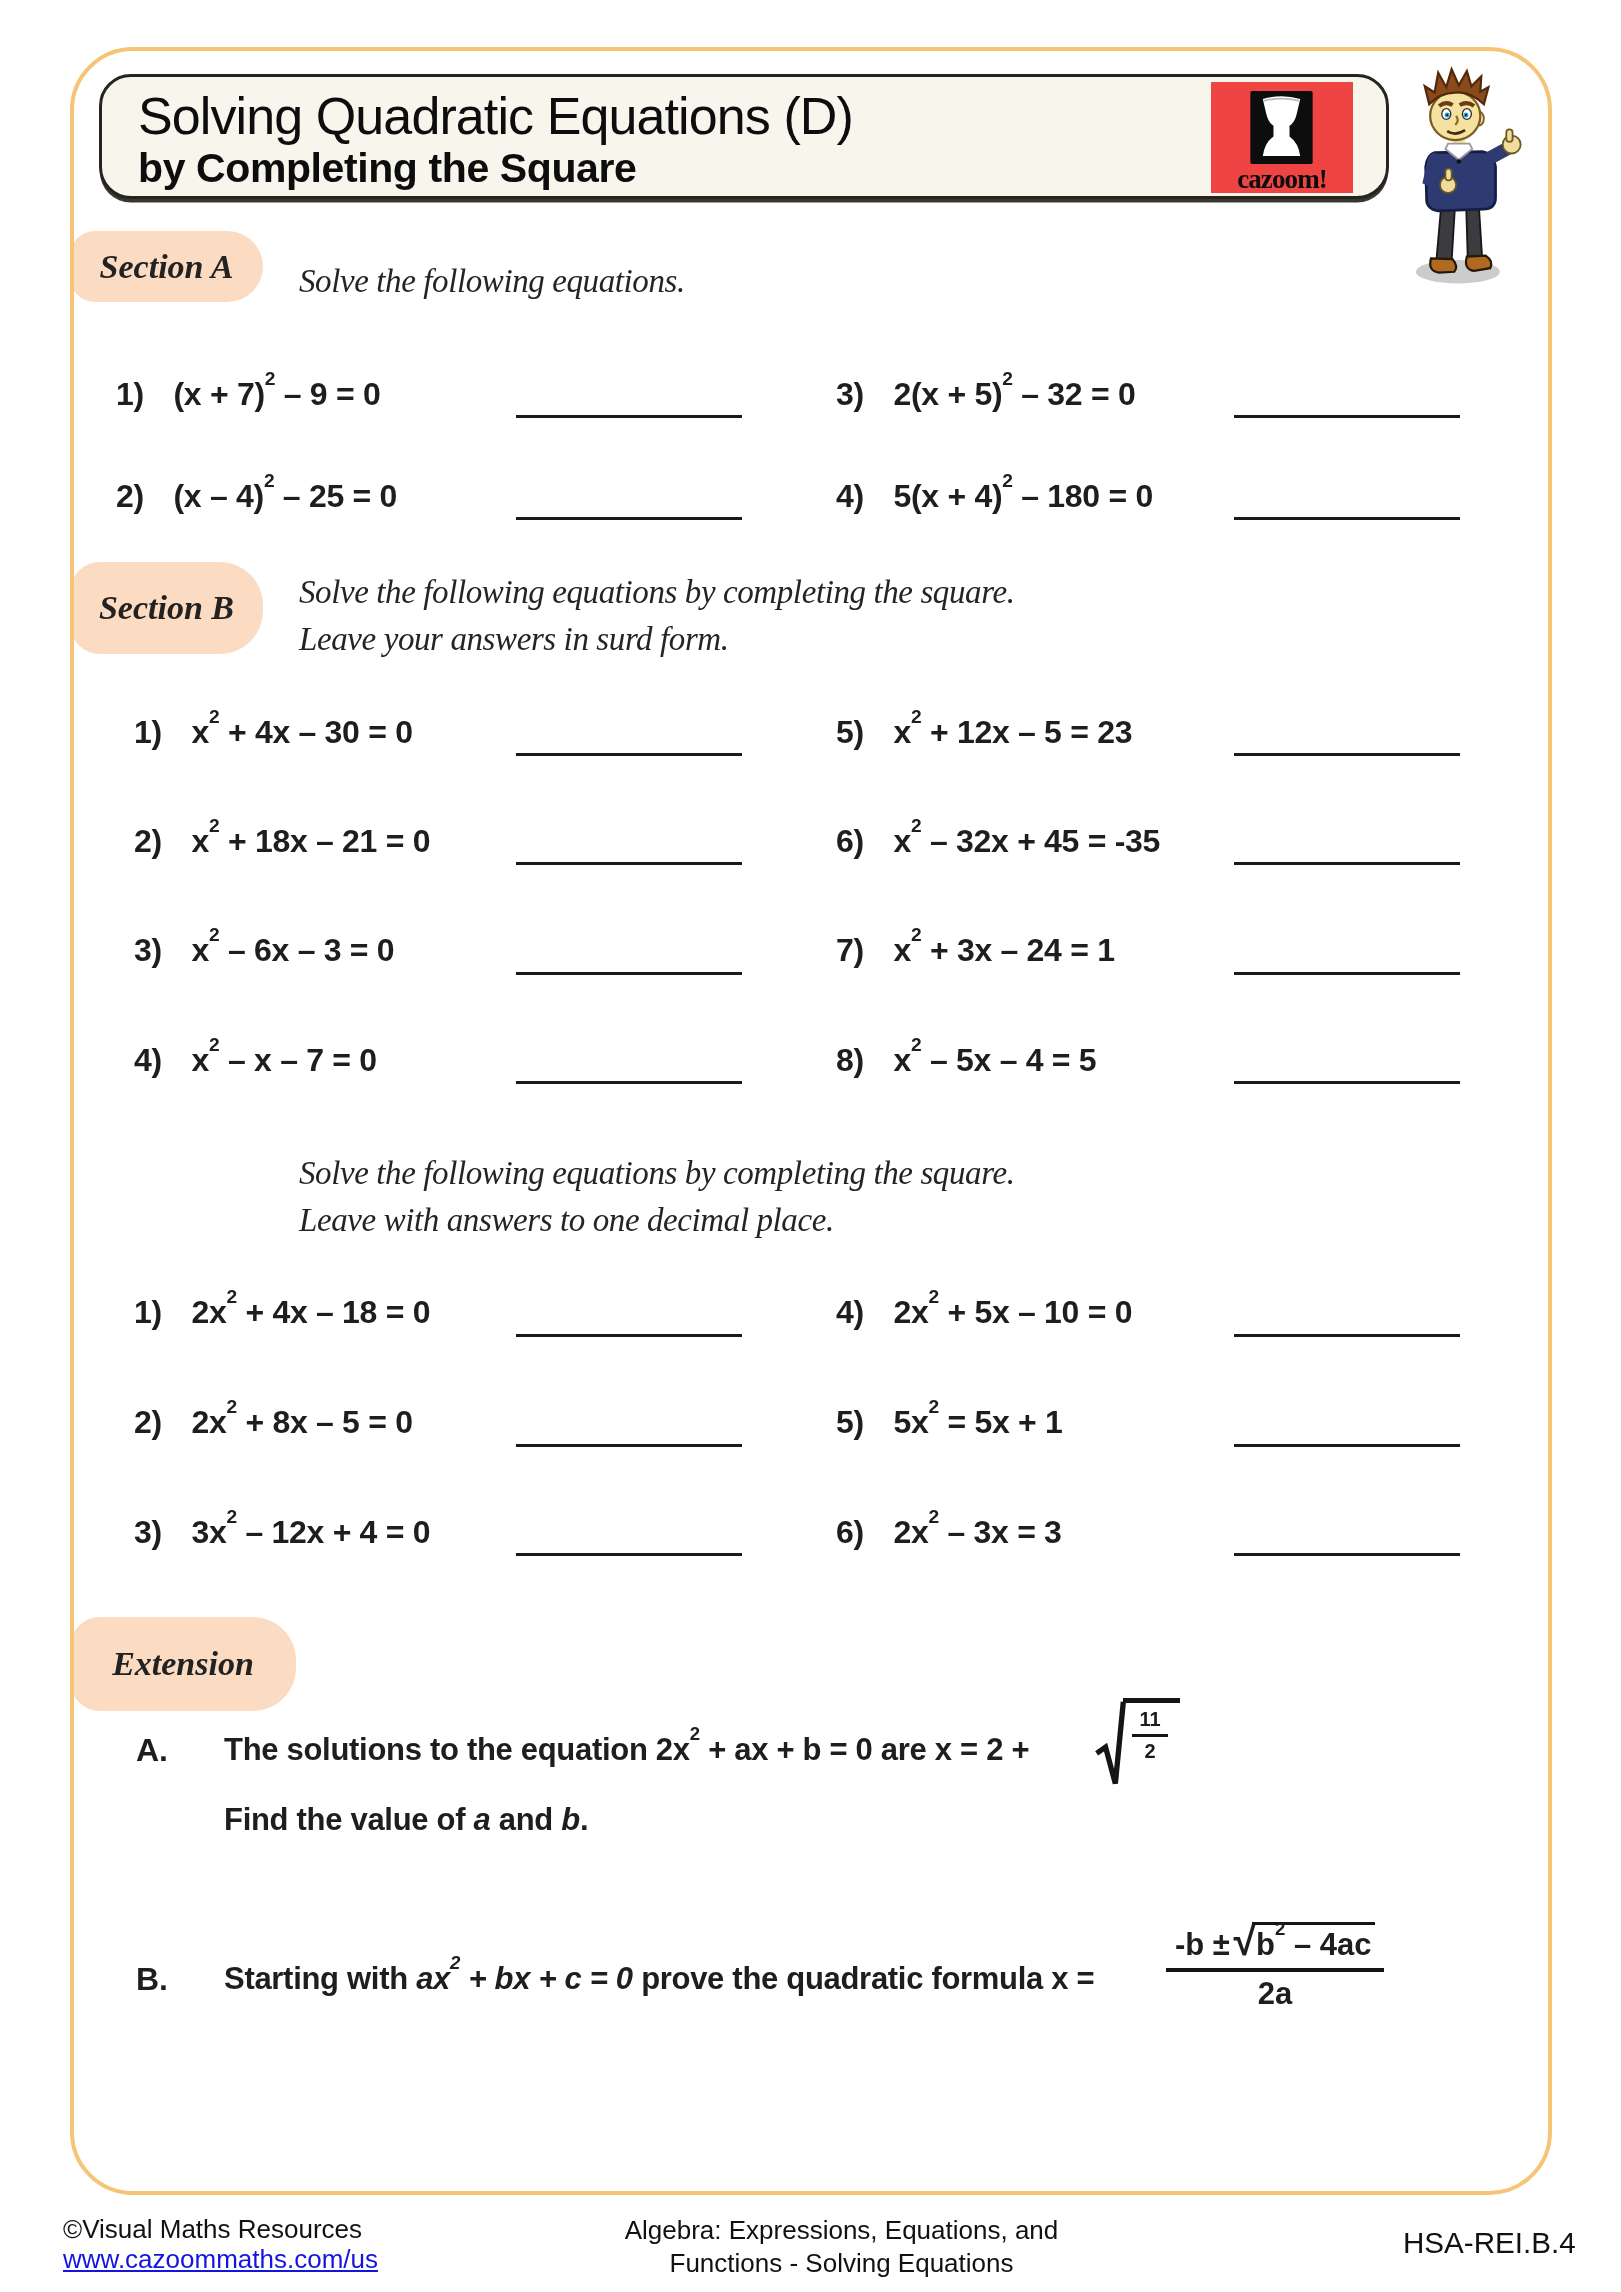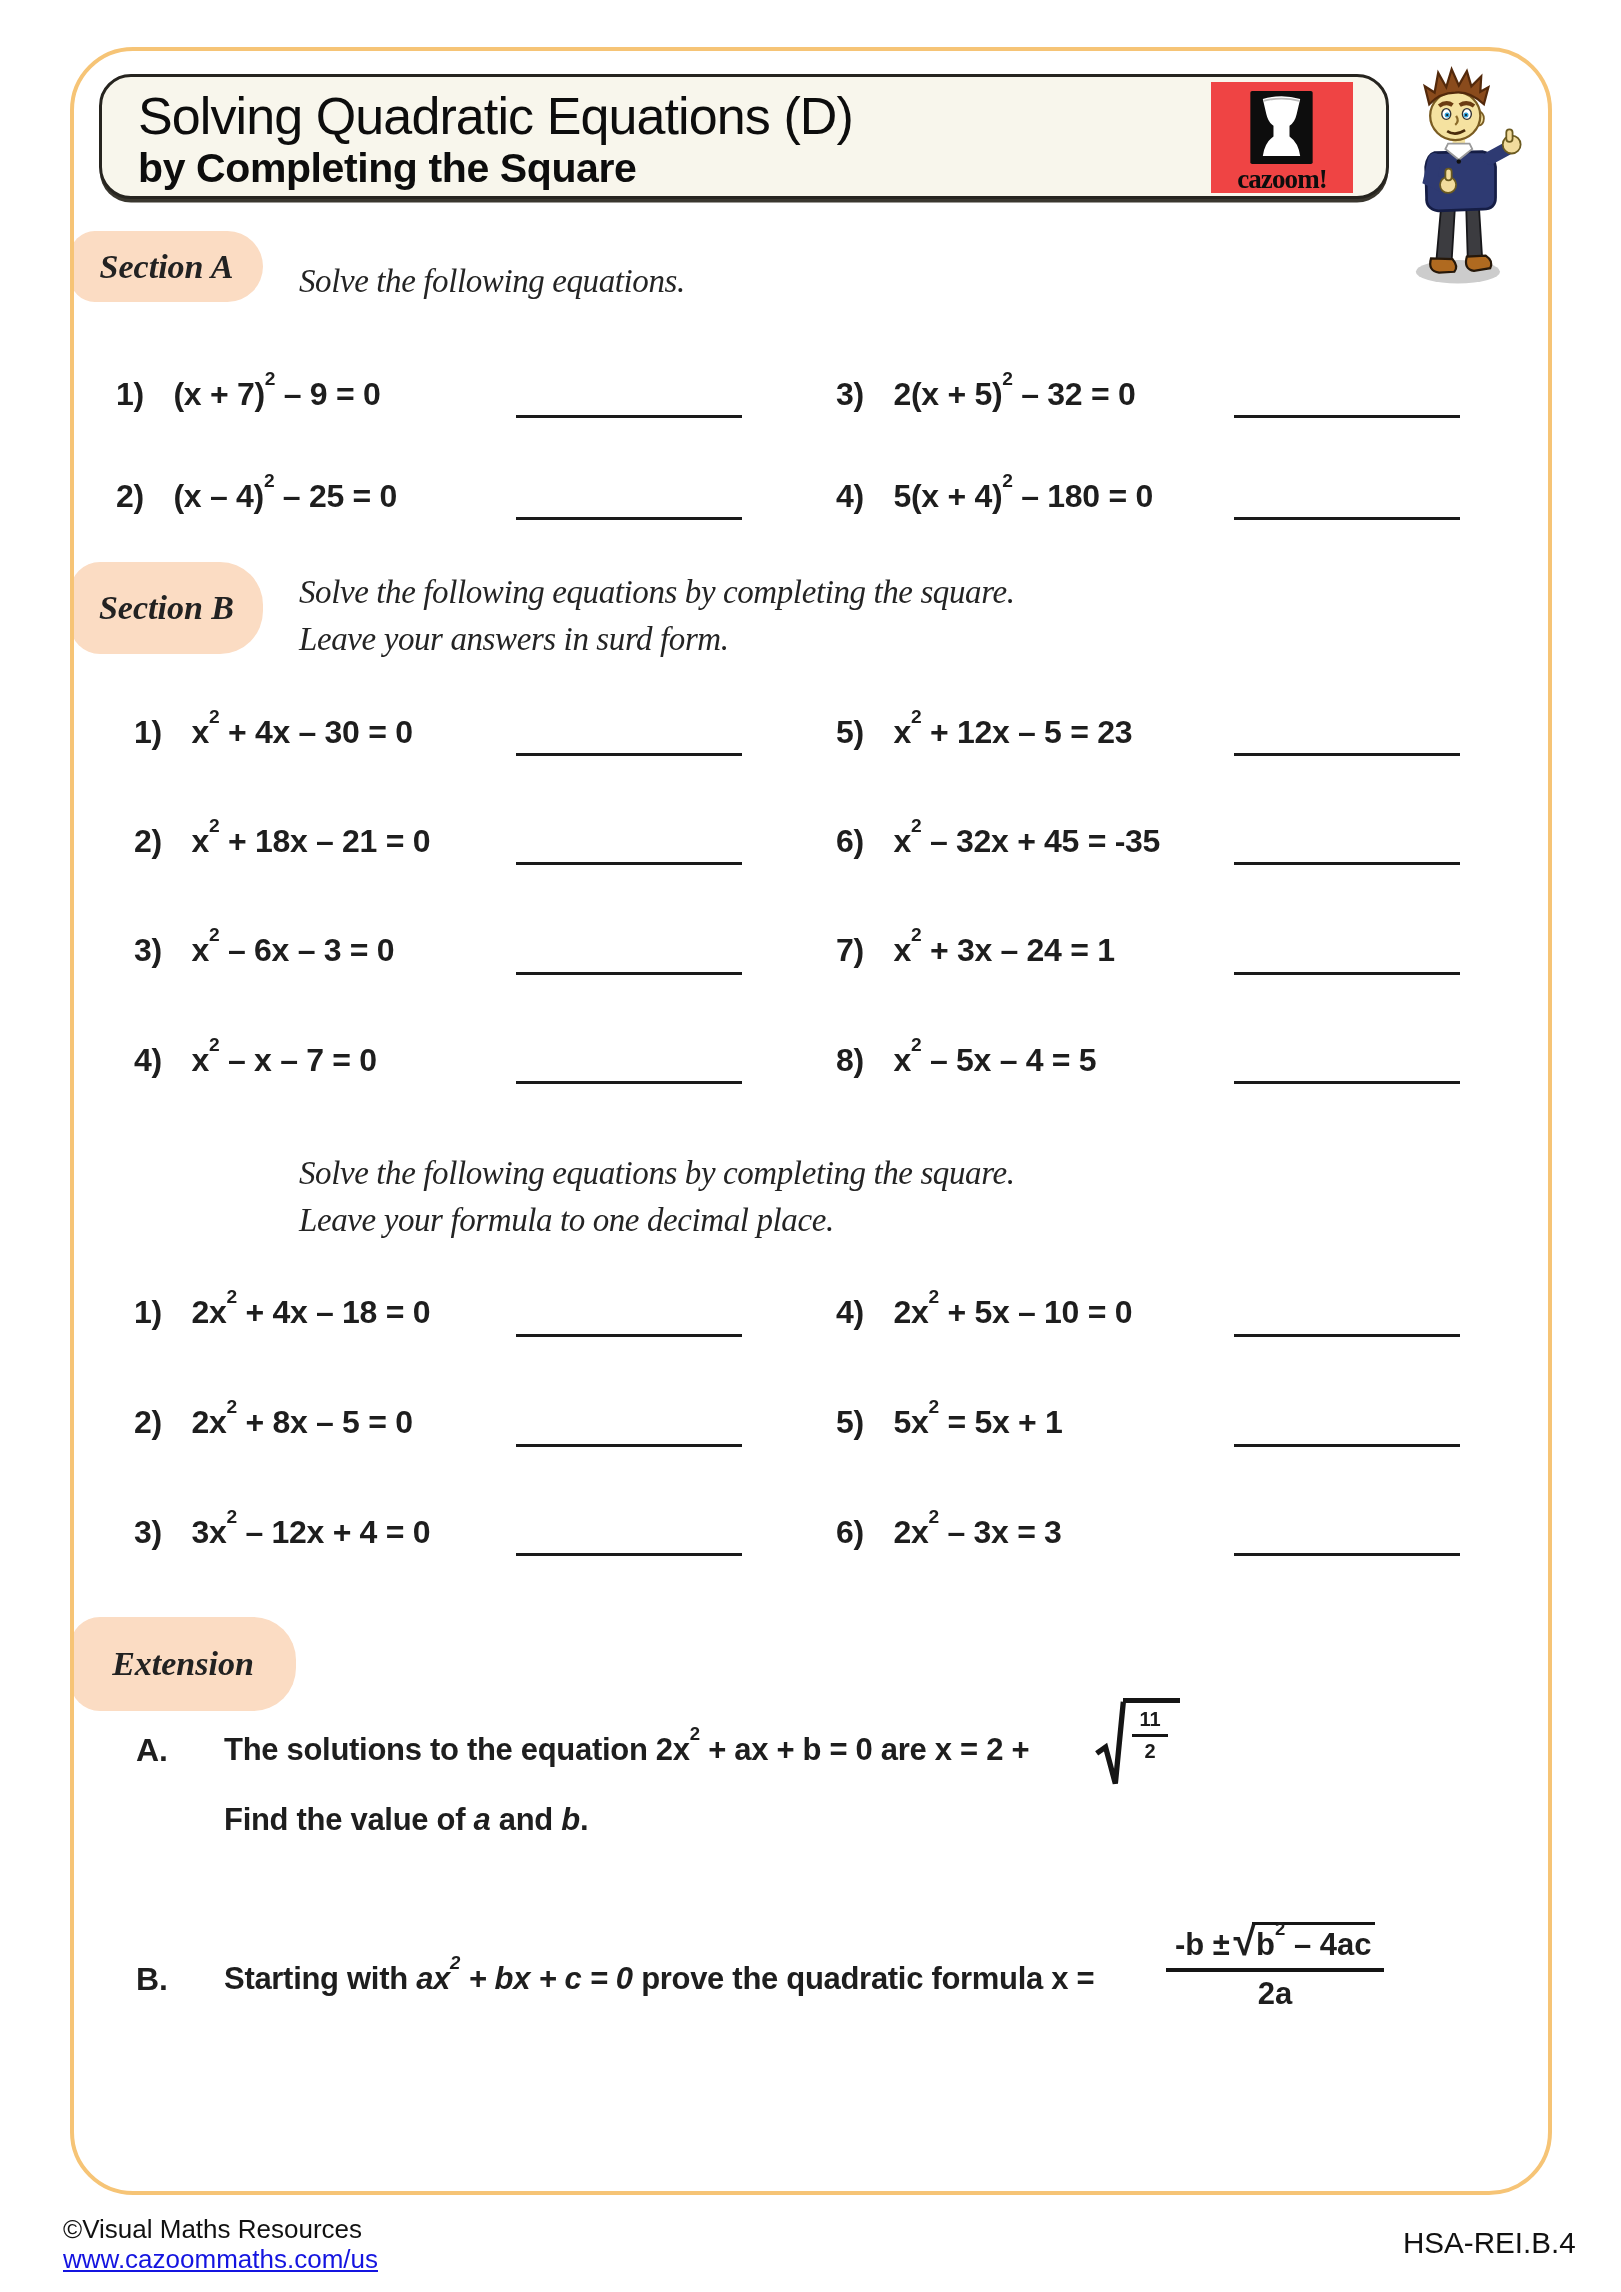--- a/index.html
+++ b/index.html
@@ -130,21 +130,21 @@
     <span>Section B</span>
   </div>
   <div class="badge badge-ext">
     <span>Extension</span>
   </div>
 
   <div class="instr" style="top:263px;">Solve the following equations.</div>
   <div class="instr" style="top:574px;">Solve the following equations by completing the square.</div>
   <div class="instr" style="top:621px;">Leave your answers in surd form.</div>
   <div class="instr" style="top:1155px;">Solve the following equations by completing the square.</div>
-  <div class="instr" style="top:1202px;">Leave your formula to one decimal place.</div>
+  <div class="instr" style="top:1202px;">Leave with answers to one decimal place.</div>
 
   <div id="problems">
       <div class="prob" style="left: 116px; top: 376px;"><span class="pnum">1)</span><span class="eq">(x + 7)<sup class="s">2</sup> – 9 = 0</span></div>
       <div class="ansline" style="left: 516px; top: 415px; width: 226px;"></div>
       <div class="prob" style="left: 116px; top: 478px;"><span class="pnum">2)</span><span class="eq">(x – 4)<sup class="s">2</sup> – 25 = 0</span></div>
       <div class="ansline" style="left: 516px; top: 517px; width: 226px;"></div>
       <div class="prob" style="left: 836px; top: 376px;"><span class="pnum">3)</span><span class="eq">2(x + 5)<sup class="s">2</sup> – 32 = 0</span></div>
       <div class="ansline" style="left: 1234px; top: 415px; width: 226px;"></div>
       <div class="prob" style="left: 836px; top: 478px;"><span class="pnum">4)</span><span class="eq">5(x + 4)<sup class="s">2</sup> – 180 = 0</span></div>
       <div class="ansline" style="left: 1234px; top: 517px; width: 226px;"></div>
@@ -205,16 +205,20 @@
       <span class="sq">
         <span class="sq-sign">√</span>
         <span class="sq-body fmt-sup">b<sup class="s">2</sup> – 4ac</span>
       </span>
     </div>
     <div class="bf-den">2a</div>
   </div>
 
   <div class="foot" style="position:absolute;left:63px;top:2214px;">©Visual Maths Resources</div>
   <div class="foot foot-link" style="position:absolute;left:63px;top:2244px;">www.cazoommaths.com/us</div>
+  <div class="foot foot-center" style="position:absolute;top:2214px;">
+    <div>Algebra: Expressions, Equations, and</div>
+    <div>Functions - Solving Equations</div>
+  </div>
   <div class="std-code">HSA-REI.B.4</div>
 
 </div>
 
 
 </body></html>

